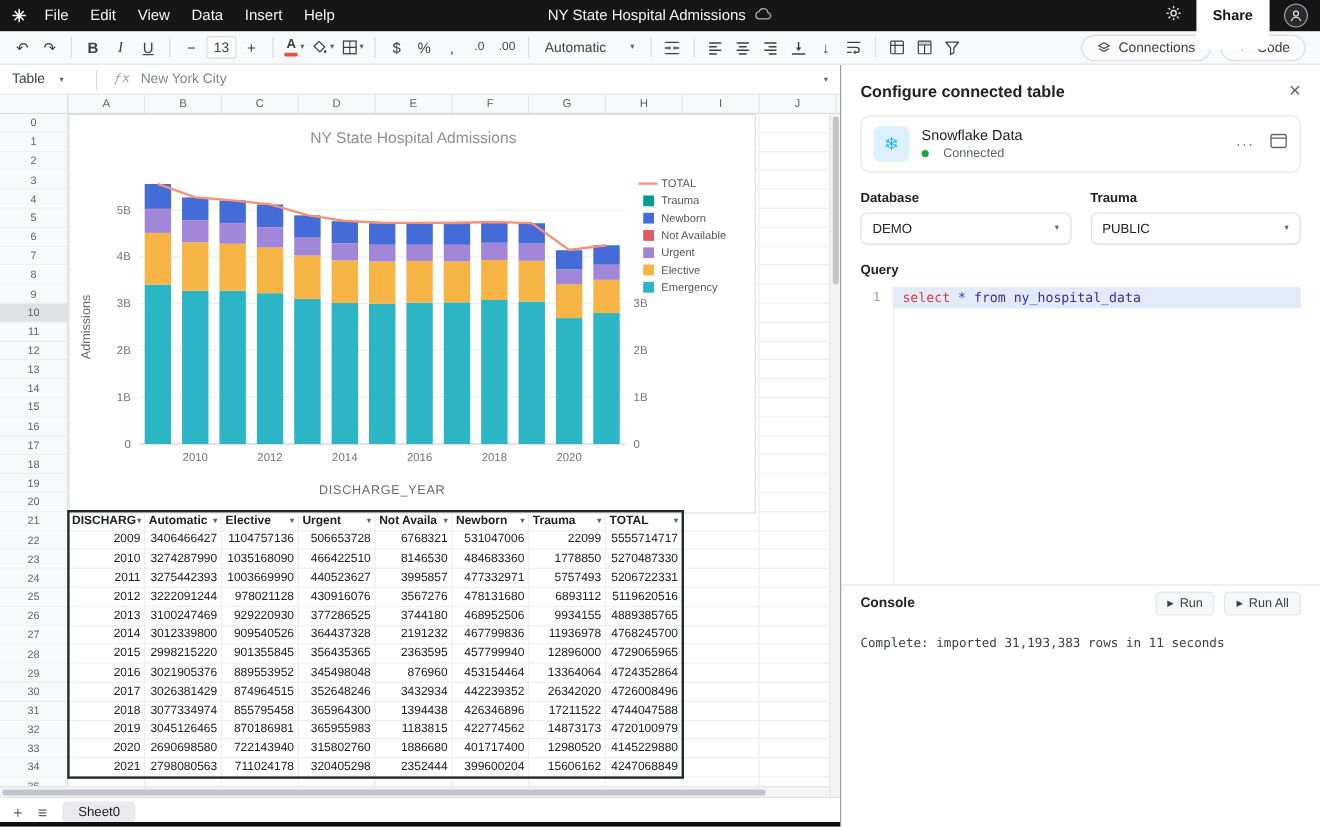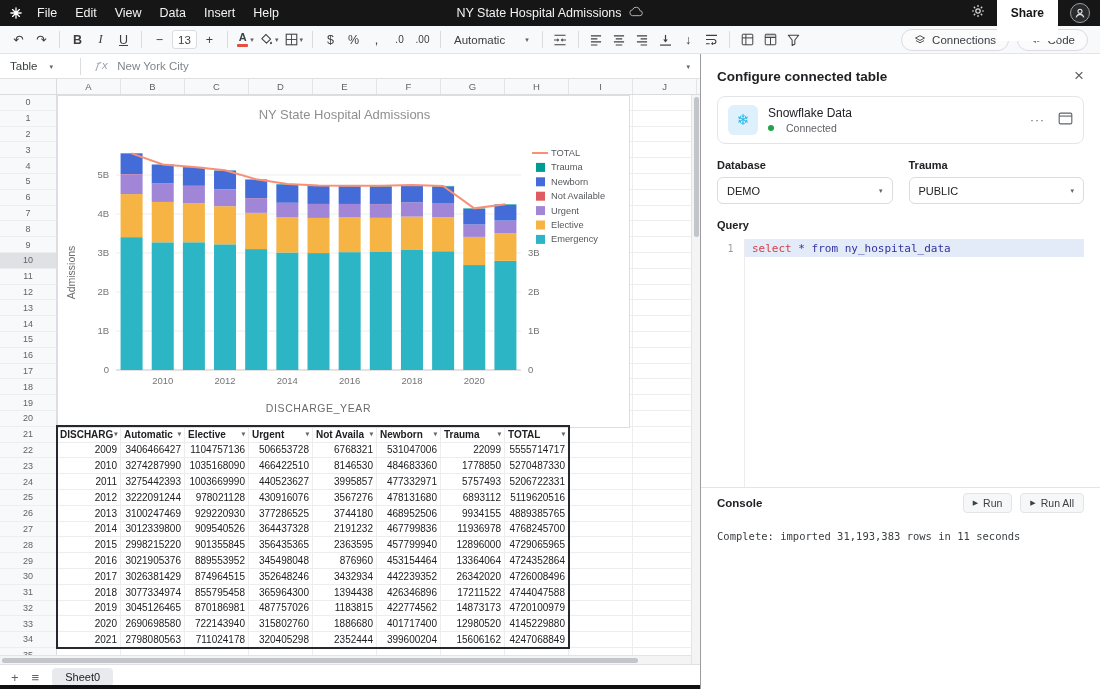--- a/index.html
+++ b/index.html
@@ -718,21 +718,21 @@
             <div class="cell num">17211522</div>
             <div class="cell num">4744047588</div>
             <div class="cell"></div>
             <div class="cell"></div>
           </div>
           <div class="grid-row">
             <div class="gutter">32</div>
             <div class="cell num">2019</div>
             <div class="cell num">3045126465</div>
             <div class="cell num">870186981</div>
-            <div class="cell num">487757026</div>
+            <div class="cell num">365955983</div>
             <div class="cell num">1183815</div>
             <div class="cell num">422774562</div>
             <div class="cell num">14873173</div>
             <div class="cell num">4720100979</div>
             <div class="cell"></div>
             <div class="cell"></div>
           </div>
           <div class="grid-row">
             <div class="gutter">33</div>
             <div class="cell num">2020</div>

